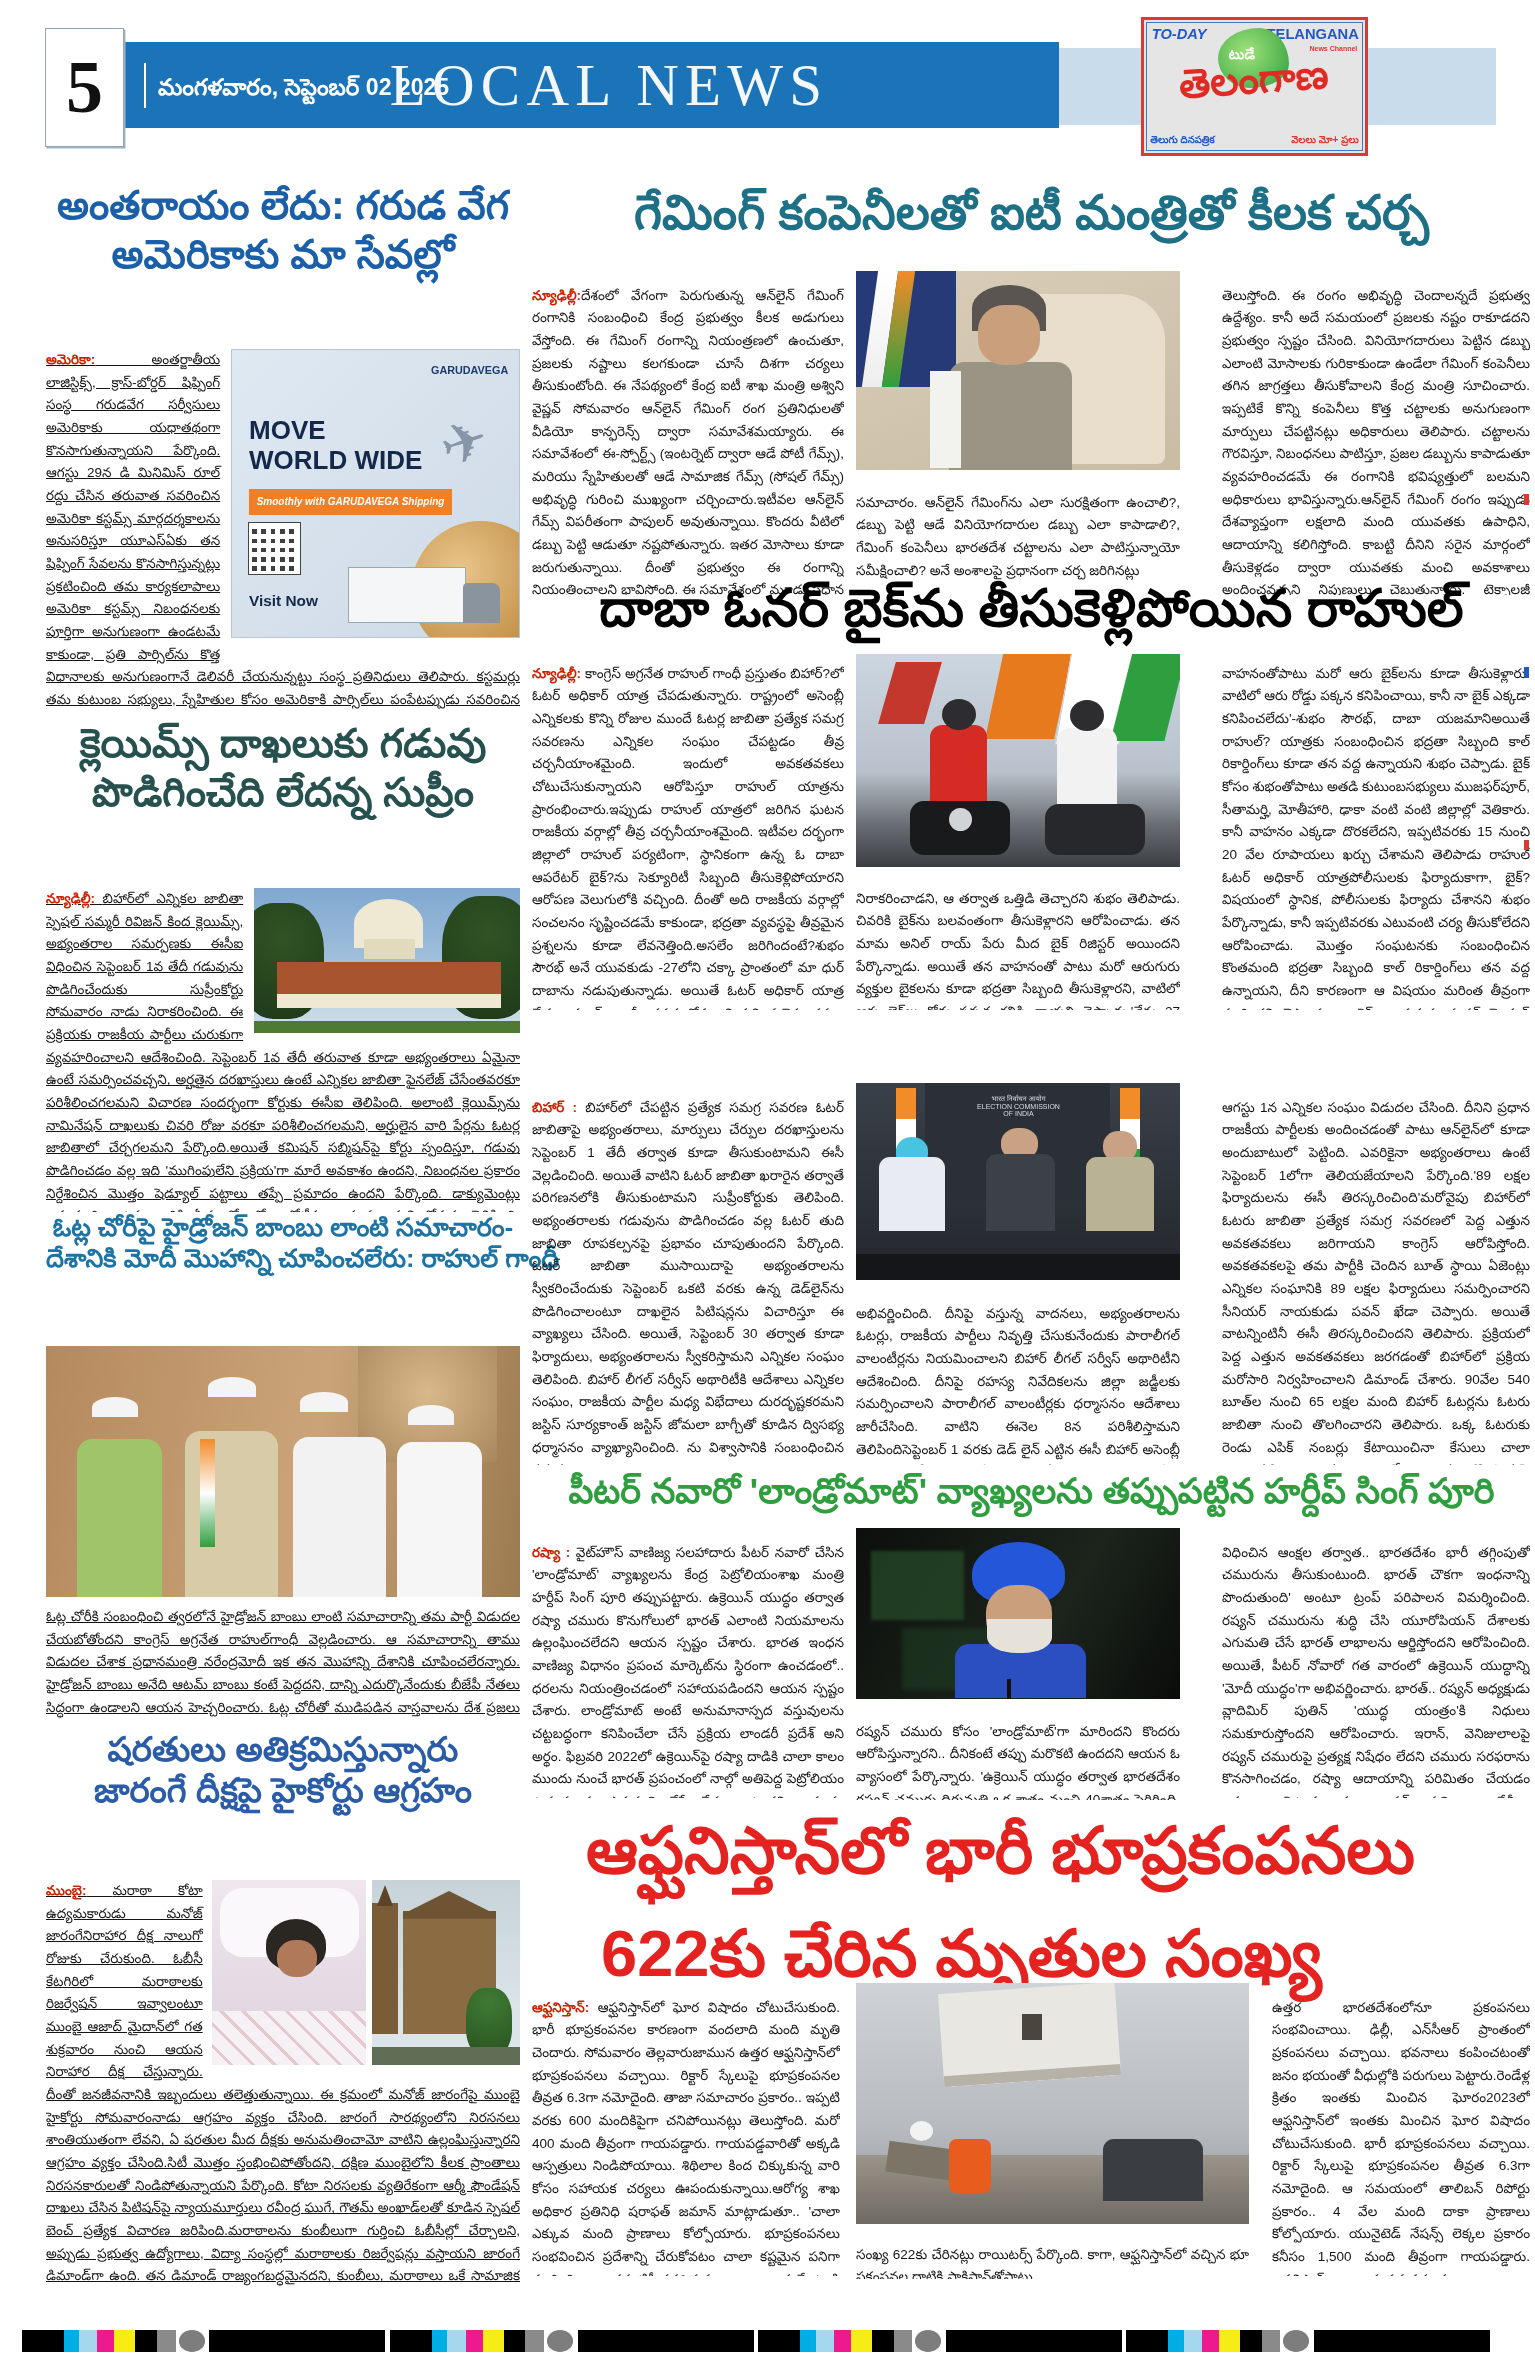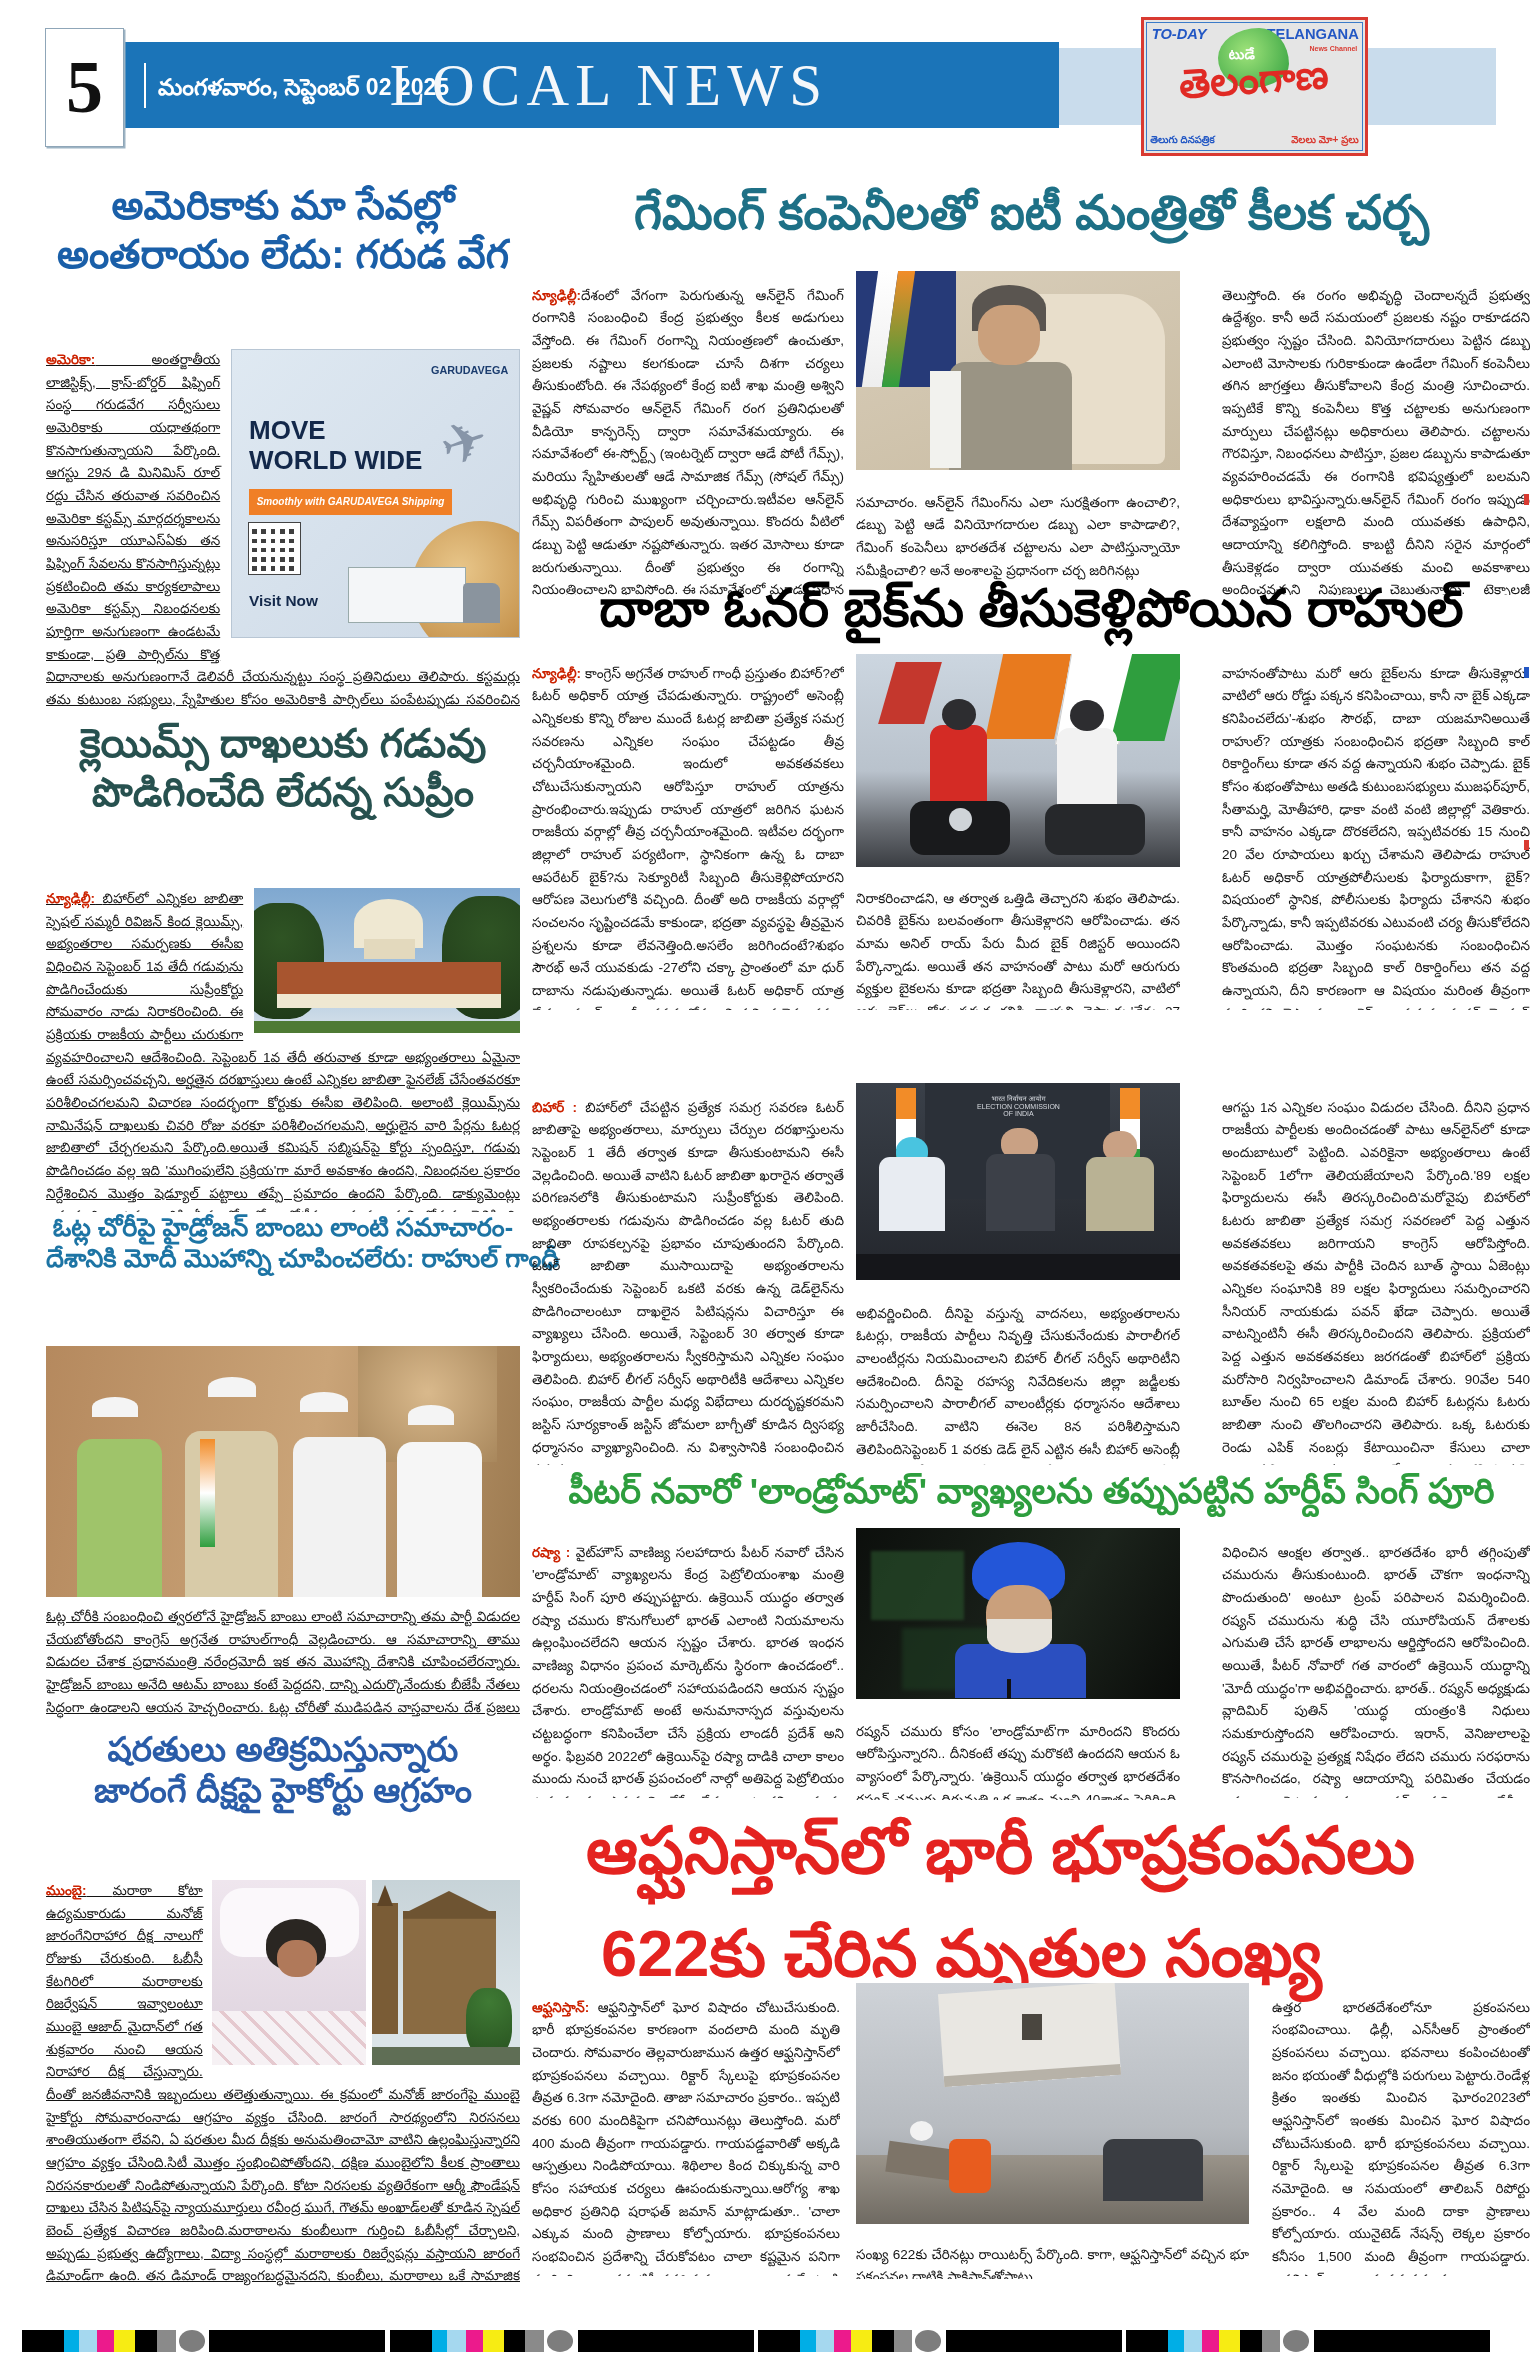--- a/index.html
+++ b/index.html
@@ -188,22 +188,22 @@
     <span class="trs">News Channel</span>
     <div class="map">
         <span>టుడే</span>
       </div>
     <div class="script">తెలంగాణ</div>
     <span class="bl">తెలుగు దినపత్రిక</span>
     <span class="br">వెలలు మో+ ప్రలు</span>
   </div>
 
   <div class="hl hl-l1">
-    <div>అమెరికాకు మా సేవల్లో</div>
-      <div>అంతరాయం లేదు: గరుడ వేగ</div>
+    <div>అంతరాయం లేదు: గరుడ వేగ</div>
+      <div>అమెరికాకు మా సేవల్లో</div>
   </div>
   <div class="body-block" style="left:46px;top:349px;width:474px;height:362px;">
     <div class="ad">
       <span class="brand">GARUDAVEGA</span>
       <span class="plane">✈</span>
       <b><span>MOVE</span><br><span>WORLD WIDE</span></b>
       <span class="rib">Smoothly with GARUDAVEGA Shipping</span>
       <span class="qr"></span>
       <span class="visit">Visit Now</span>
       <span class="globe"></span>

